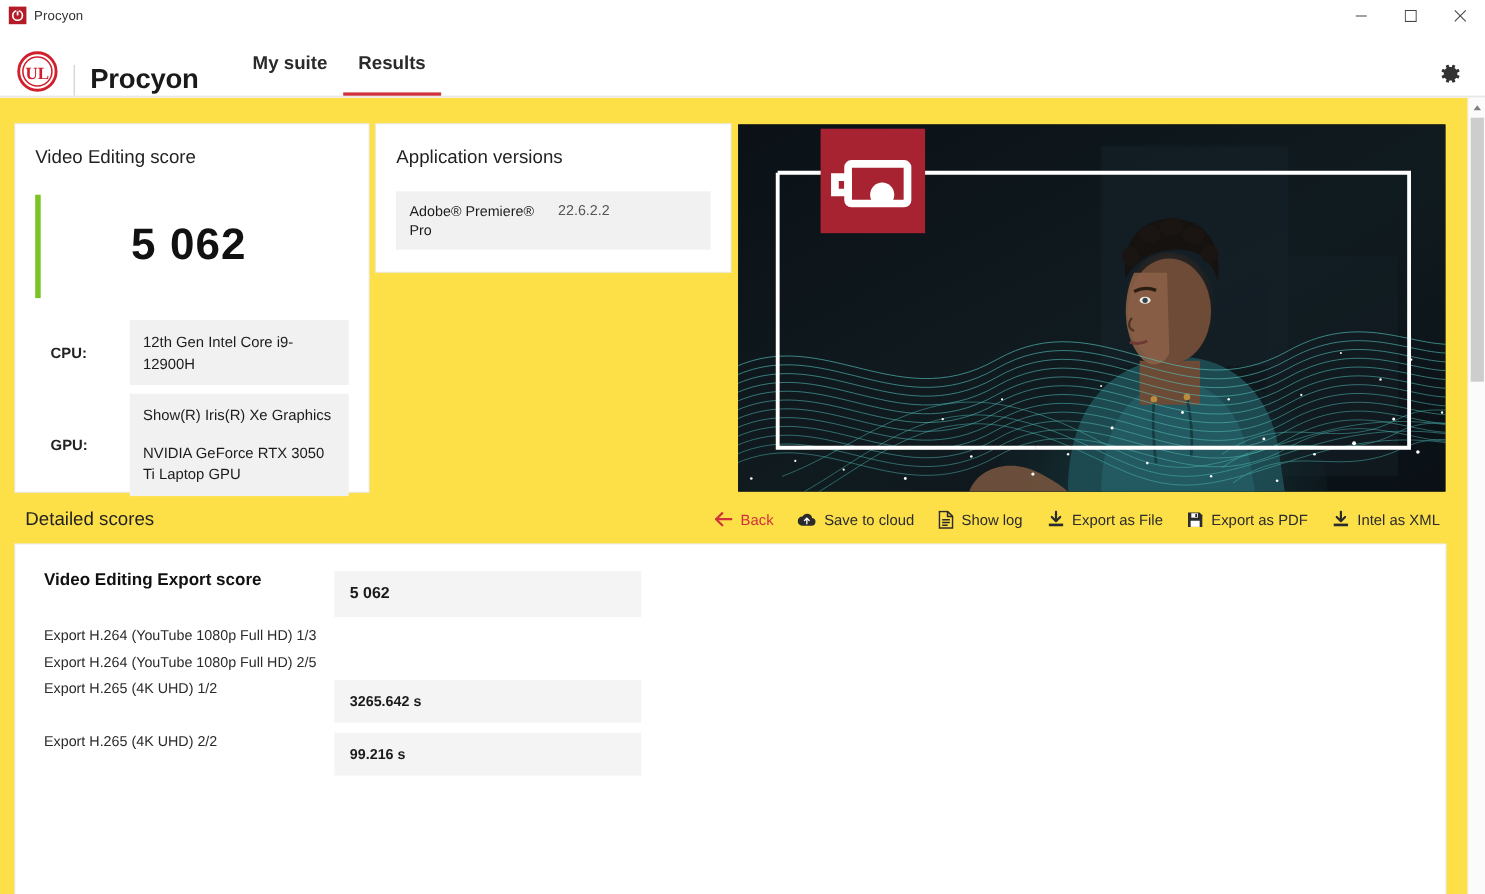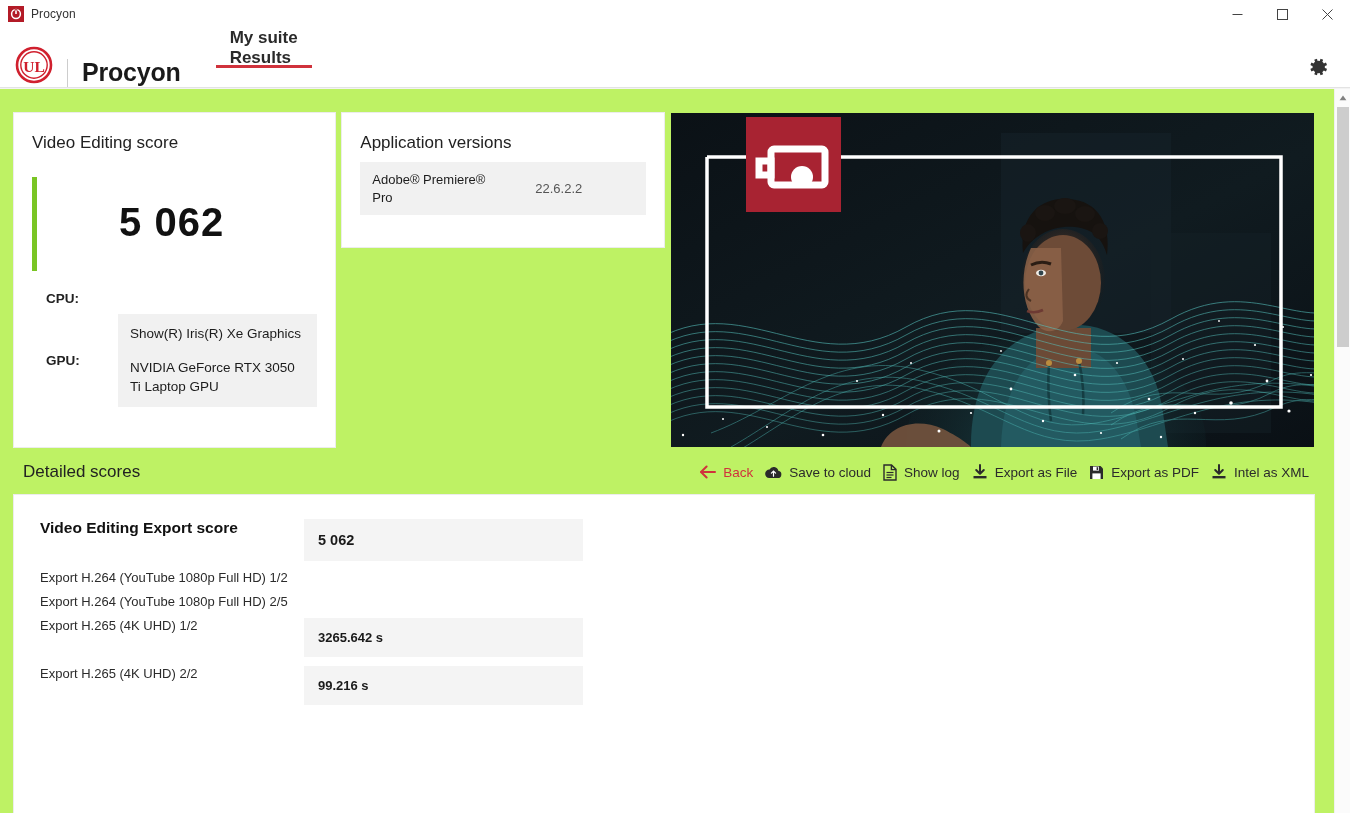--- a/index.html
+++ b/index.html
@@ -52,21 +52,21 @@
   }
   .ul-logo { margin-left: 12px; width: 44px; height: 44px; flex: none; }
   .logo-div {
     width: 1px; height: 28px; background: #cdcdcd;
     margin: 0 14px 0 11px; flex: none;
   }
   .brand {
     font-size: 25px; font-weight: bold; color: #1a1a1a;
     letter-spacing: -0.2px;
   }
-  .nav { display: flex; align-items: stretch; height: 59px; margin-left: 35px; flex-direction: column; }
+  .nav { display: flex; align-items: stretch; height: 59px; margin-left: 35px; }
   .nav-item {
     display: flex; align-items: center;
     font-size: 17px; color: #2a2a2a; font-weight: 600;
     padding: 0 14px;
     position: relative;
   }
   .nav-item.active::after {
     content: ""; position: absolute;
     left: 0; right: 0; bottom: 0; height: 3px;
     background: #d0323c;
@@ -74,21 +74,21 @@
   .hdr-spacer { flex: 1; }
   .gear {
     width: 40px; height: 40px; margin-right: 12px;
     display: flex; align-items: center; justify-content: center;
   }
 
   
   .content {
     position: absolute; top: 89px; left: 0;
     width: 1334px; height: 724px;
-    background: #bef264;
+    background: #fde047;
     overflow: hidden;
   }
   .scrollbar {
     position: absolute; top: 89px; right: 0;
     width: 16px; height: 724px;
     background: #fbfbfb;
     border-left: 1px solid #f0f0f0;
   }
   .sb-arrow {
     width: 16px; height: 17px;
@@ -152,25 +152,24 @@
     line-height: 1.45;
   }
   .spec-val p + p { margin-top: 14px; }
 
   .card-apps {
     width: 322px; height: 134px;
     margin-left: 7px;
     padding: 20px 18px 0 18px;
   }
   .app-row {
-    display: flex; align-items: center;
+    display: flex; align-items: flex-start;
     background: #f1f1f1;
-    margin-top: 9px;
+    margin-top: 21px;
     padding: 9px 12px;
-    gap: 28px;
   }
   .app-name {
     width: 135px; flex: none;
     font-size: 13px; color: #1c1c1c; line-height: 1.35;
   }
   .app-ver { font-size: 13px; color: #555; }
 
   .hero {
     width: 645px; height: 334px;
     margin-left: 7px;
@@ -184,21 +183,21 @@
   .det-head {
     position: absolute; top: 365px; left: 1px;
     width: 1334px; height: 36px;
     display: flex; align-items: center;
   }
   .det-title {
     font-size: 17px; color: #222; margin-left: 22px;
   }
   .toolbar {
     margin-left: auto; margin-right: 26px;
-    display: flex; align-items: center; gap: 12px;
+    display: flex; align-items: center; gap: 22px;
   }
   .tb-item {
     display: flex; align-items: center; gap: 7px;
     font-size: 13.5px; color: #2b2b2b;
   }
   .tb-item.back { color: #d0323c; }
   .tb-item svg { display: block; flex: none; }
 
   
   .det-card {
@@ -306,20 +305,23 @@
     <div class="top-row">
 
       <div class="card card-score">
         <div class="card-title">Video Editing score</div>
         <div class="score-wrap">
           <div class="score-bar"></div>
           <div class="score-value">5 062</div>
         </div>
         <div class="spec-row">
           <div class="spec-label">CPU:</div>
+          <div class="spec-val">
+            <p>12th Gen Intel Core i9-12900H</p>
+          </div>
         </div>
         <div class="spec-row">
           <div class="spec-label">GPU:</div>
           <div class="spec-val">
             <p>Show(R) Iris(R) Xe Graphics</p>
             <p>NVIDIA GeForce RTX 3050 Ti Laptop GPU</p>
           </div>
         </div>
       </div>
 
@@ -528,21 +530,21 @@
 
       </div>
     </div>
 
     <div class="det-card">
       <div class="det-row primary">
         <div class="det-label">Video Editing Export score</div>
         <div class="det-value">5 062</div>
       </div>
       <div class="det-row">
-        <div class="det-label">Export H.264 (YouTube 1080p Full HD) 1/2</div>
+        <div class="det-label">Export H.264 (YouTube 1080p Full HD) 1/3</div>
       </div>
       <div class="det-row">
         <div class="det-label">Export H.264 (YouTube 1080p Full HD) 2/5</div>
       </div>
       <div class="det-row">
         <div class="det-label">Export H.265 (4K UHD) 1/2</div>
         <div class="det-value">3265.642 s</div>
       </div>
       <div class="det-row">
         <div class="det-label">Export H.265 (4K UHD) 2/2</div>

